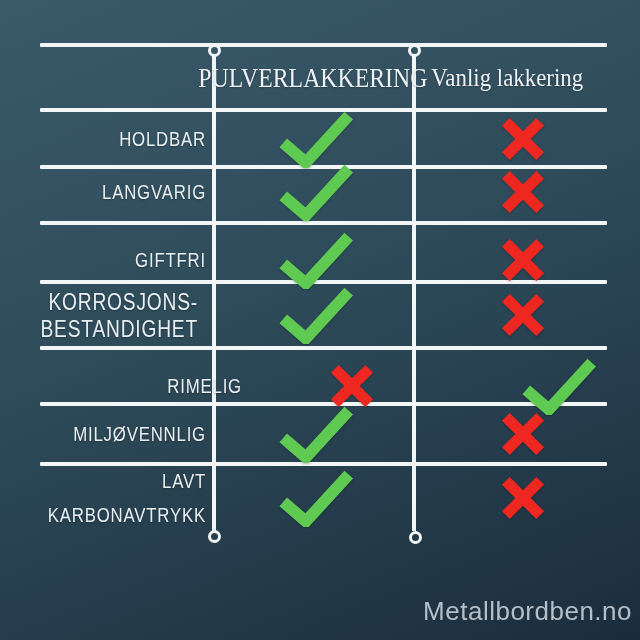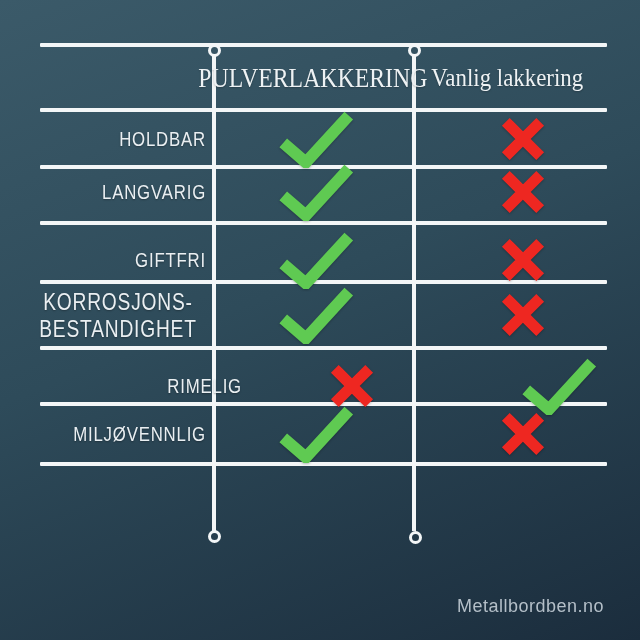--- a/index.html
+++ b/index.html
@@ -41,29 +41,29 @@
   .r5{top:406px;height:56px;}
   .r6{top:466px;height:64px;}
   .lbl{
     position:absolute;top:0;bottom:0;right:434px;left:0;
     display:flex;flex-direction:column;justify-content:center;
     text-align:right;color:var(--color-label-text);
     font-size:21px;letter-spacing:1px;line-height:34px;
     text-shadow:0 1px 2px rgba(0,0,0,.3);white-space:nowrap;
   }
   .lbl span{display:block;transform:scaleX(.8);transform-origin:right center;}
-  .r3 .lbl{left:38px;right:auto;width:200px;text-align:center;font-size:24px;line-height:27px;}
+  .r3 .lbl{left:38px;right:auto;width:200px;text-align:right;font-size:24px;line-height:27px;}
   .r3 .lbl span{transform-origin:left center;}
   .mark{position:absolute;top:50%;transform:translate(-50%,-50%);line-height:0;}
   .m1{left:316px;}
   .m2{left:523px;}
   .mark svg{display:block;filter:drop-shadow(0 1px 1px rgba(0,0,0,.25));}
   .brand{
-    position:absolute;top:596px;right:36px;
-    font-size:18px;color:var(--color-brand-text);letter-spacing:.5px;
+    position:absolute;top:596px;right:8px;
+    font-size:26px;color:var(--color-brand-text);letter-spacing:.5px;
   }
 </style>
 </head>
 <body>
 
 <div class="canvas">
 
   <div class="hline" style="top:43px"></div>
   <div class="hline" style="top:108px"></div>
   <div class="hline" style="top:165px"></div>
@@ -177,16 +177,32 @@
           <path d="M8 42 L37 67 L92 7" fill="none" stroke="var(--color-check)" stroke-width="15" stroke-linecap="butt" stroke-linejoin="miter"></path>
         </svg>
       </div>
     <div class="mark m2">
         <svg width="47" height="47" viewBox="0 0 60 60">
           <path d="M13 13 L47 47 M47 13 L13 47" fill="none" stroke="var(--color-cross)" stroke-width="14" stroke-linecap="square"></path>
         </svg>
       </div>
   </div>
 
+  <div class="row r6">
+    <div class="lbl">
+      <span>LAVT</span>
+      <span>KARBONAVTRYKK</span>
+    </div>
+    <div class="mark m1">
+        <svg width="78" height="58" viewBox="0 0 100 74">
+          <path d="M8 42 L37 67 L92 7" fill="none" stroke="var(--color-check)" stroke-width="15" stroke-linecap="butt" stroke-linejoin="miter"></path>
+        </svg>
+      </div>
+    <div class="mark m2">
+        <svg width="47" height="47" viewBox="0 0 60 60">
+          <path d="M13 13 L47 47 M47 13 L13 47" fill="none" stroke="var(--color-cross)" stroke-width="14" stroke-linecap="square"></path>
+        </svg>
+      </div>
+  </div>
 
   <div class="brand">Metallbordben.no</div>
 
 </div>
 
 </body></html>

